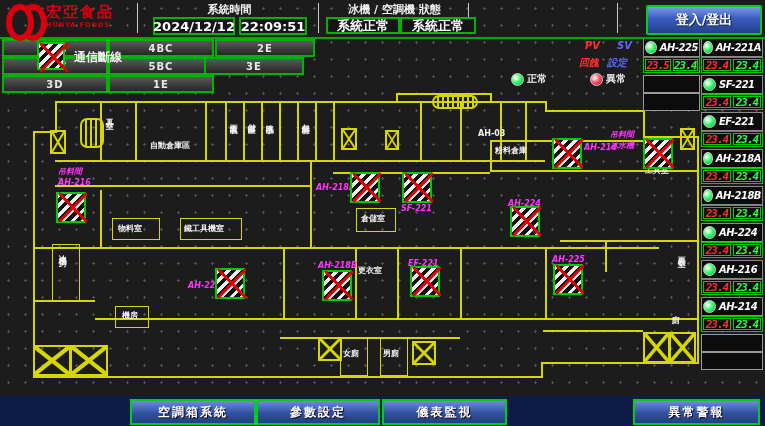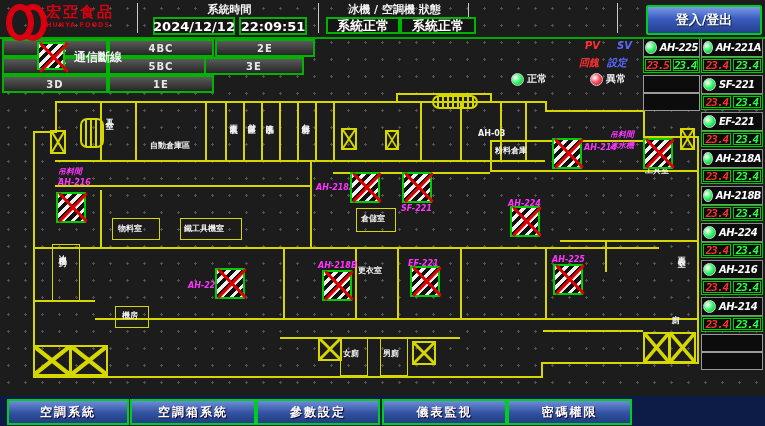--- a/index.html
+++ b/index.html
@@ -399,20 +399,19 @@
       <div class="mlabel m" style="left: 610px; top: 131px;">吊料間</div>
       <div class="mlabel m" style="left: 610px; top: 142px;">冰水機</div>
       <div class="mlabel m" style="left: 508px; top: 200px;">AH-224</div>
       <div class="mlabel m" style="left: 318px; top: 262px;">AH-218B</div>
       <div class="mlabel m" style="left: 408px; top: 260px;">EF-221</div>
       <div class="mlabel m" style="left: 552px; top: 256px;">AH-225</div>
       <div class="mlabel m" style="left: 188px; top: 282px;">AH-221A</div>
     </div>
 
   <div id="nav">
-      <div class="nav-btn" style="left: 7px; width: 118px;">空調系統</div>
       <div class="nav-btn" style="left: 130px; width: 122px;">空調箱系統</div>
       <div class="nav-btn" style="left: 256px; width: 120px;">參數設定</div>
       <div class="nav-btn" style="left: 382px; width: 121px;">儀表監視</div>
-      <div class="nav-btn" style="left: 507px; width: 121px;">密碼權限</div>
+      <div class="nav-btn" style="left: 633px; width: 123px;">異常警報</div>
     </div>
 
 </div>
 
 </body></html>

